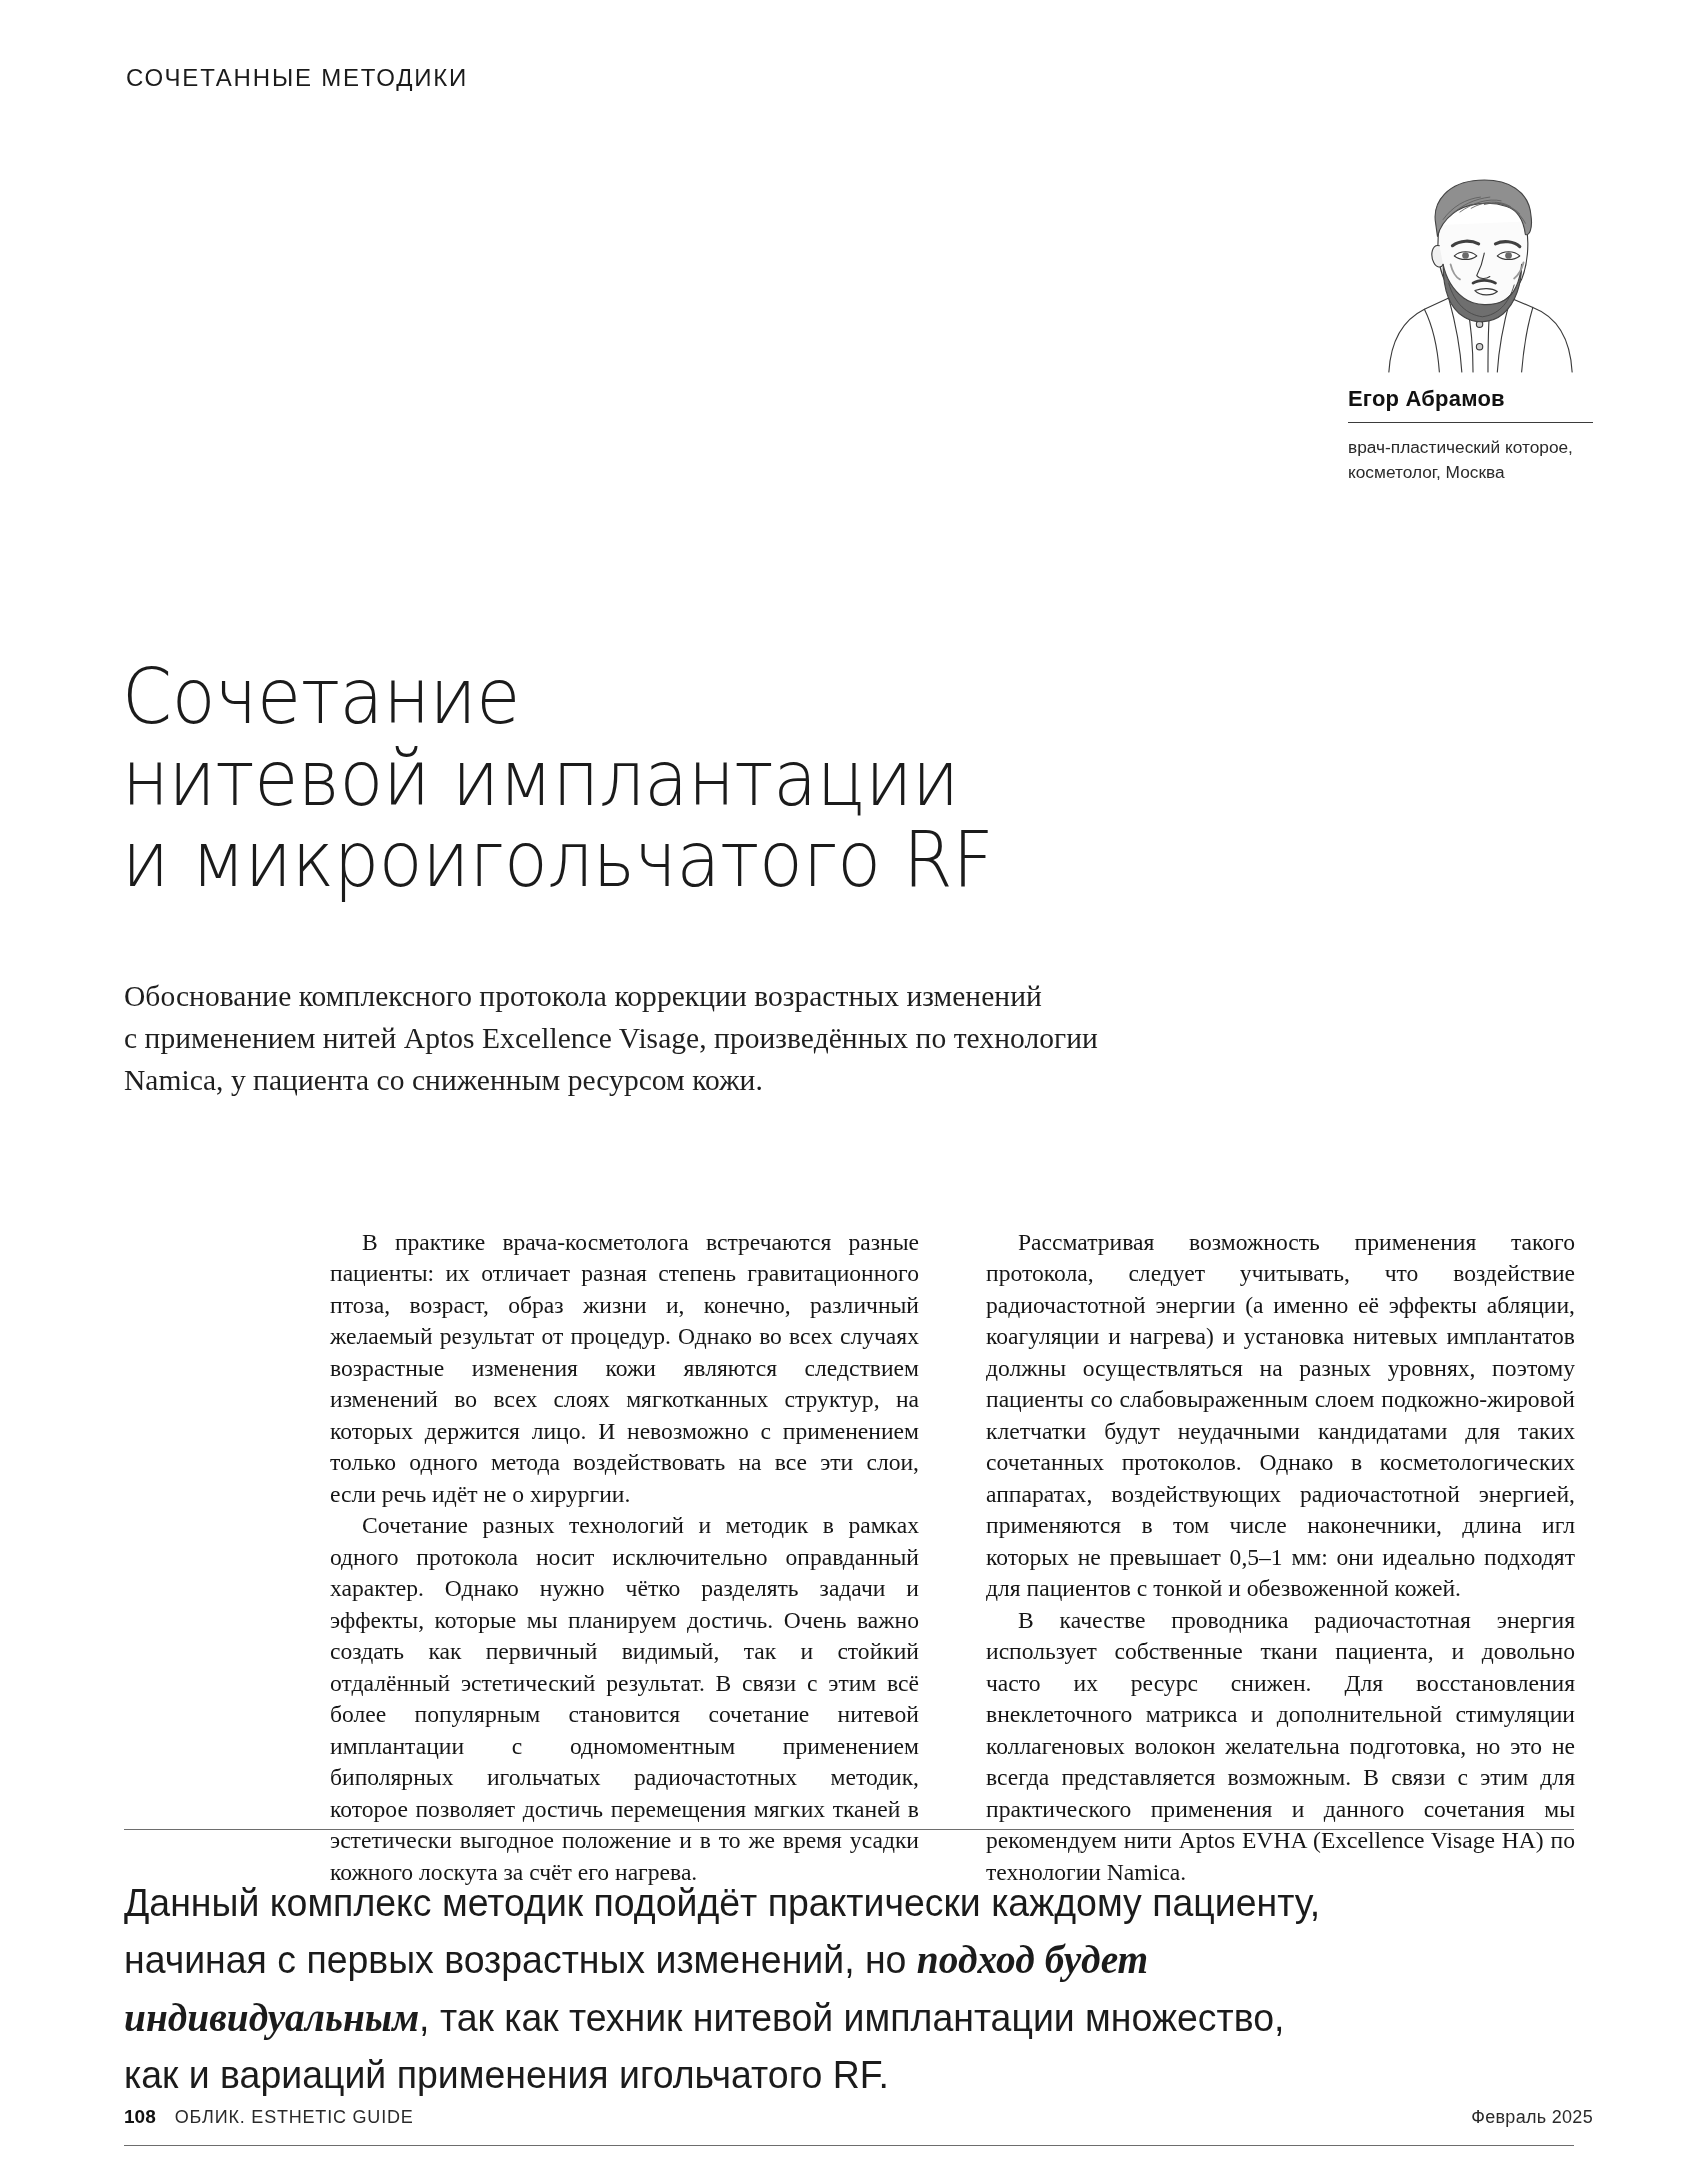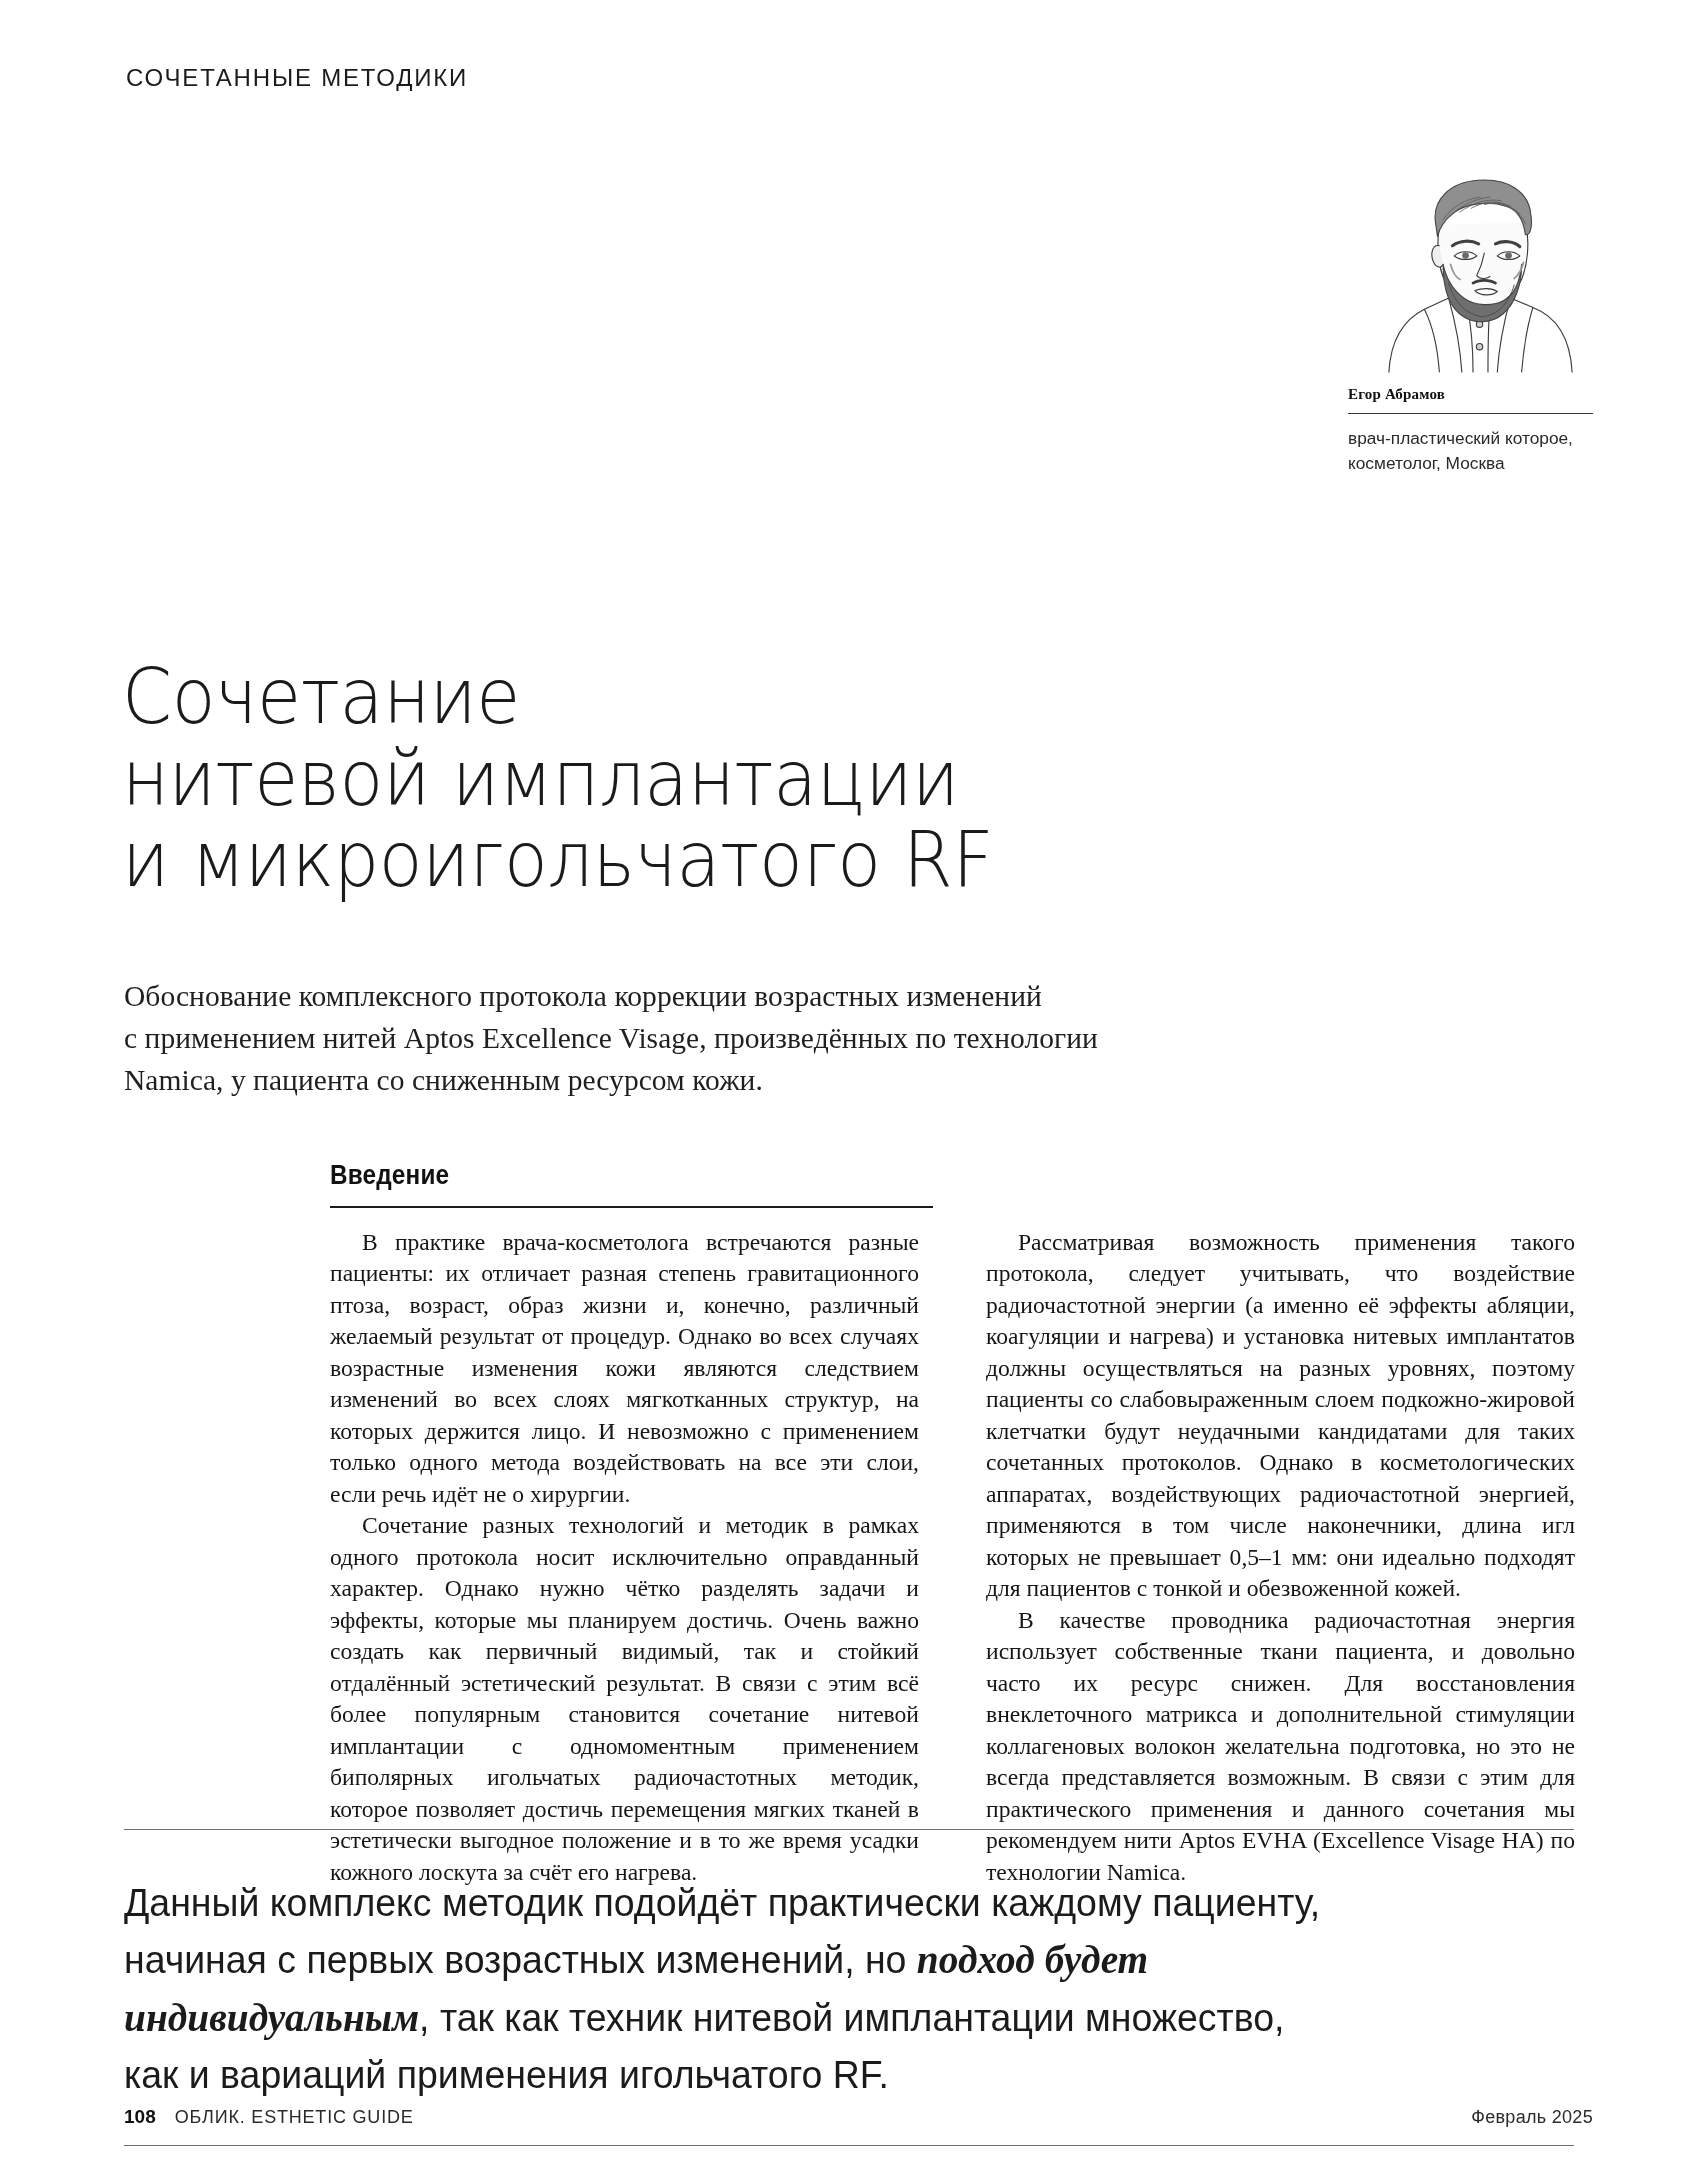--- a/index.html
+++ b/index.html
@@ -44,23 +44,23 @@
     width: 245px;
     text-align: left;
   }
   .author-portrait {
     width: 187px;
     height: 206px;
     margin: 0 0 13px 39px;
     display: block;
   }
   .author-name {
-    font-family: Liberation Serif, serif;
+    font-family: Liberation Sans, sans-serif;
     font-weight: bold;
-    font-size: 15px;
+    font-size: 22px;
     letter-spacing: 0.2px;
     color: #111111;
     padding-bottom: 10.3px;
   }
   .author-rule {
     height: 0.9px;
     background: #3b3b3b;
     width: 100%;
     margin-bottom: 12px;
   }
@@ -294,24 +294,20 @@
     <div class="headline-line">нитевой имплантации</div>
     <div class="headline-line">и микроигольчатого RF</div>
   </h1>
 
   <div class="deck">
     <div class="deck-line">Обоснование комплексного протокола коррекции возрастных изменений</div>
     <div class="deck-line">с применением нитей Aptos Excellence Visage, произведённых по технологии</div>
     <div class="deck-line">Namica, у пациента со сниженным ресурсом кожи.</div>
   </div>
 
-  <div class="section-head">
-    <div class="section-title">Введение</div>
-    <div class="section-rule"></div>
-  </div>
 
   <div class="columns">
     <div class="column">
       <p>В практике врача-косметолога встречаются разные пациенты: их отличает разная степень гравитационного птоза, возраст, образ жизни и, конечно, различный желаемый результат от процедур. Однако во всех случаях возрастные изменения кожи являются следствием изменений во всех слоях мягкотканных структур, на которых держится лицо. И невозможно с применением только одного метода воздействовать на все эти слои, если речь идёт не о хирургии.</p>
       <p>Сочетание разных технологий и методик в рамках одного протокола носит исключительно оправданный характер. Однако нужно чётко разделять задачи и эффекты, которые мы планируем достичь. Очень важно создать как первичный видимый, так и стойкий отдалённый эстетический результат. В связи с этим всё более популярным становится сочетание нитевой имплантации с одномоментным применением биполярных игольчатых радиочастотных методик, которое позволяет достичь перемещения мягких тканей в эстетически выгодное положение и в то же время усадки кожного лоскута за счёт его нагрева.</p>
     </div>
     <div class="column">
       <p>Рассматривая возможность применения такого протокола, следует учитывать, что воздействие радиочастотной энергии (а именно её эффекты абляции, коагуляции и нагрева) и установка нитевых имплантатов должны осуществляться на разных уровнях, поэтому пациенты со слабовыраженным слоем подкожно-жировой клетчатки будут неудачными кандидатами для таких сочетанных протоколов. Однако в косметологических аппаратах, воздействующих радиочастотной энергией, применяются в том числе наконечники, длина игл которых не превышает 0,5–1 мм: они идеально подходят для пациентов с тонкой и обезвоженной кожей.</p>
       <p>В качестве проводника радиочастотная энергия использует собственные ткани пациента, и довольно часто их ресурс снижен. Для восстановления внеклеточного матрикса и дополнительной стимуляции коллагеновых волокон желательна подготовка, но это не всегда представляется возможным. В связи с этим для практического применения и данного сочетания мы рекомендуем нити Aptos EVHA (Excellence Visage HA) по технологии Namica.</p>
     </div>

